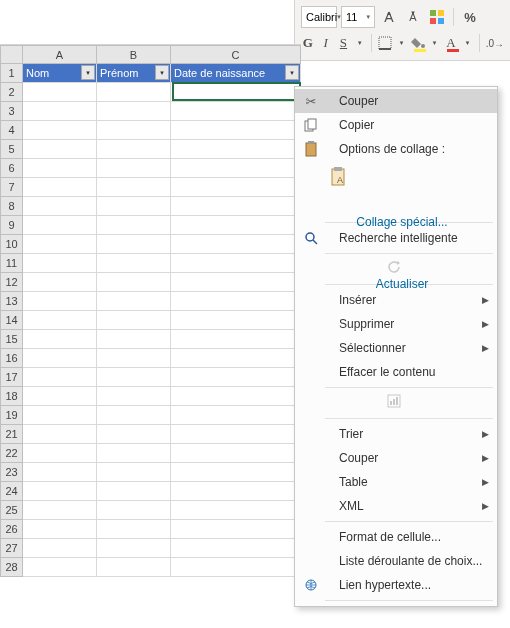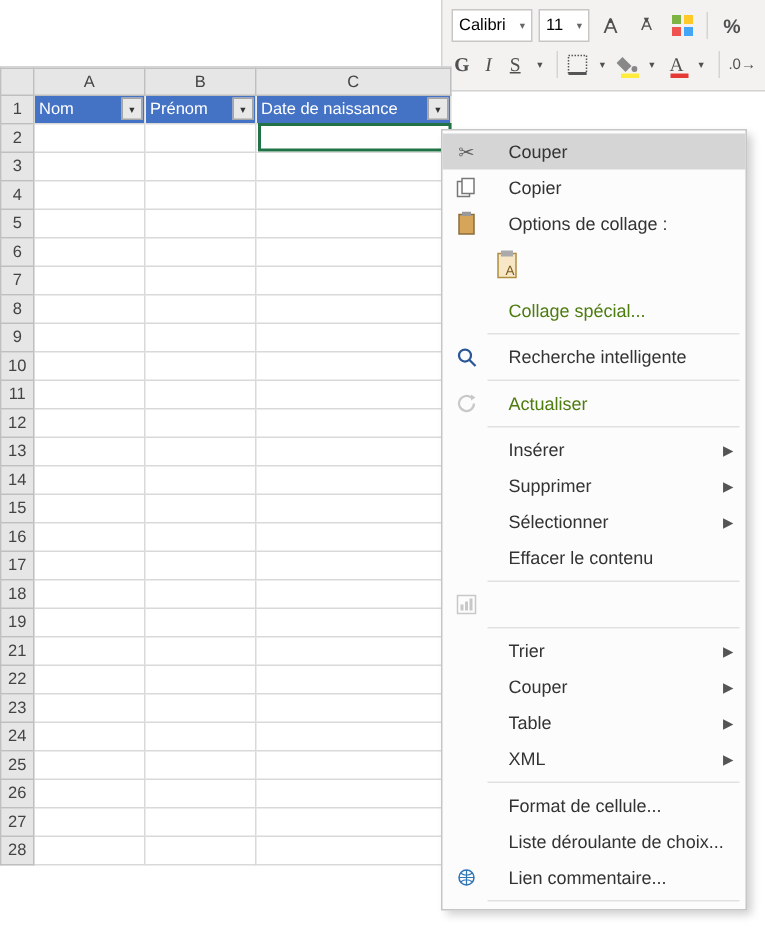--- a/index.html
+++ b/index.html
@@ -23,21 +23,21 @@
     border-left: 1px solid #d4d4d4;
     border-bottom: 1px solid #d4d4d4;
     padding: 4px 6px 4px 6px;
   }
   .ribbon-row { display: flex; align-items: center; gap: 4px; height: 26px; }
   .font-name, .font-size {
     background: #fff; border: 1px solid #c8c6c4;
     height: 22px; display: flex; align-items: center;
     padding: 0 4px; font-size: 11px;
   }
-  .font-name { width: 54px; }
+  .font-name { width: 36px; }
   .font-size { width: 34px; }
   .drop-caret { margin-left: auto; font-size: 7px; color: #666; }
   .rb-btn {
     width: 20px; height: 20px; display: flex;
     align-items: center; justify-content: center;
     color: #505050; font-size: 13px; cursor: pointer;
   }
   .rb-btn.small { width: 16px; }
   .bold { font-weight: bold; font-family: Georgia, serif;}
   .italic { font-style: italic; font-family: Georgia, serif;}
@@ -119,21 +119,21 @@
   .mi {
     display: flex; align-items: center;
     height: 24px;
     padding: 0 8px 0 4px;
     font-size: 12px;
     color: #333;
     cursor: default;
     position: relative;
   }
   .mi.highlight { background: #d5d5d5; }
-  .mi.disabled { color: #4d7c0f; }
+  .mi.disabled { color: #0369a1; flex-direction: column; }
   .mi .mi-icon {
     width: 24px; height: 20px;
     display: flex; align-items: center; justify-content: center;
     color: #606060; font-size: 13px;
     flex-shrink: 0;
   }
   .mi.disabled .mi-icon { color: #c8c8c8; }
   .mi .mi-label { flex: 1; margin-left: 16px; }
   .mi .mi-arrow { font-size: 9px; color: #555; }
   .menu-sep { height: 1px; background: #e1e1e1; margin: 3px 4px 3px 30px; }
@@ -513,17 +513,17 @@
     <span class="mi-icon"></span>
     <span class="mi-label">Liste déroulante de choix...</span>
   </div>
   <div class="mi">
     <span class="mi-icon">
       <svg width="15" height="15">
           <circle cx="7" cy="7" r="5" fill="none" stroke="#2e75b6"></circle>
           <path d="M2 7 h10 M7 2 v10 M3 4 q4 3 8 0 M3 10 q4 -3 8 0" fill="none" stroke="#2e75b6" stroke-width="0.8"></path>
         </svg>
     </span>
-    <span class="mi-label">Lien commentaire...</span>
+    <span class="mi-label">Lien hypertexte...</span>
   </div>
   <div class="menu-sep"></div>
 
 </div>
 
 </body></html>

